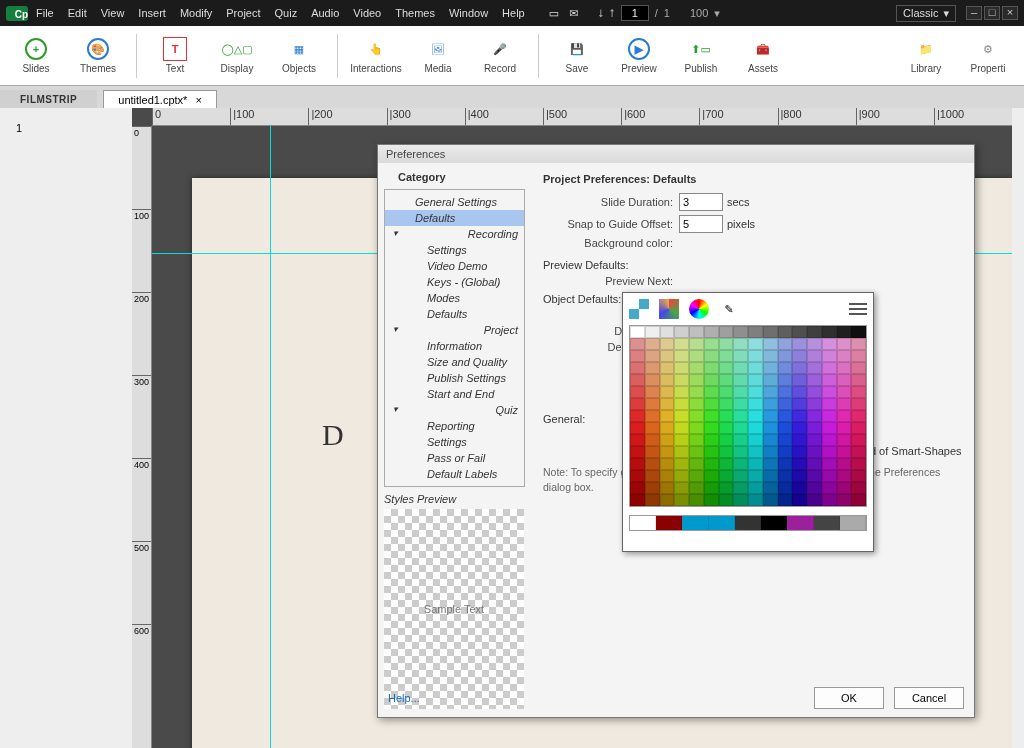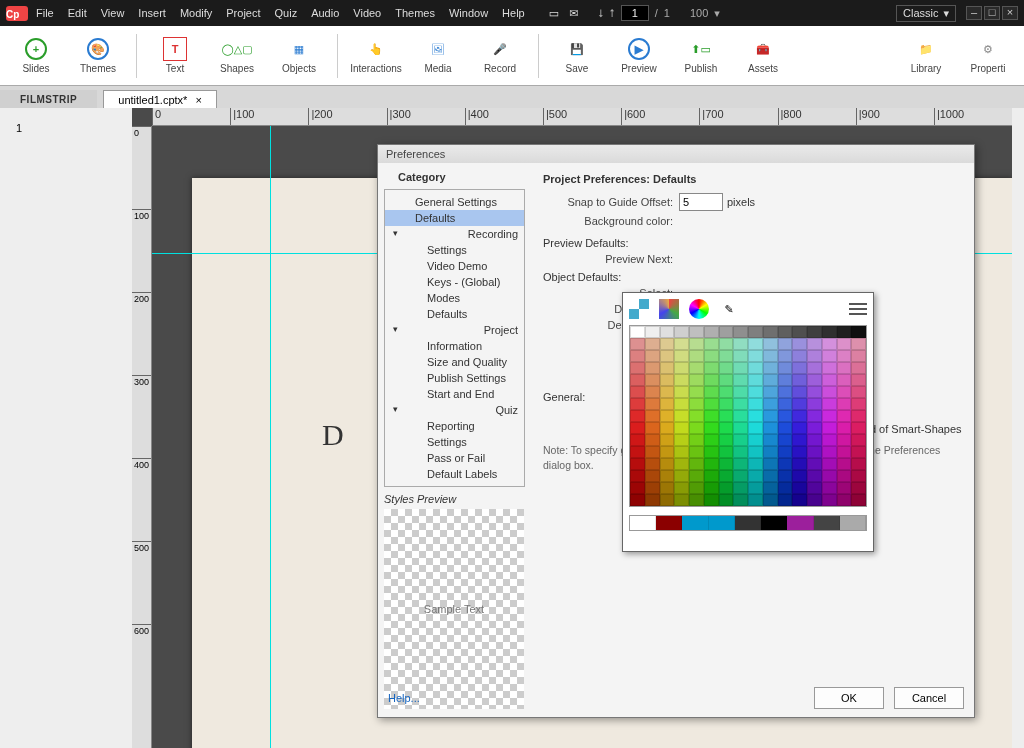--- a/index.html
+++ b/index.html
@@ -1,18 +1,18 @@
 <!DOCTYPE html>
 <html><head>
 <meta charset="utf-8">
 <style>
 *{box-sizing:border-box;margin:0;padding:0;font-family:"Segoe UI",Tahoma,sans-serif;font-size:11px;}
 body{width:1024px;height:748px;overflow:hidden;background:#4a4a4a;position:relative;}
 .menubar{height:26px;background:#1b1b1b;color:#ddd;display:flex;align-items:center;padding:0 6px;}
-.logo{width:22px;height:15px;background:#ef4444;border-radius:3px;color:#fff;font-weight:bold;text-align:left;line-height:18px;font-size:10px;margin-right:8px;}
+.logo{width:22px;height:15px;background:#15803d;border-radius:3px;color:#fff;font-weight:bold;text-align:right;line-height:18px;font-size:10px;margin-right:8px;}
 .menubar .mi{margin-right:14px;cursor:default;}
 .menubar .spacer{flex:1;}
 .menubar .page{display:flex;align-items:center;gap:6px;color:#aaa;}
 .menubar .page input{width:28px;height:16px;background:#000;border:1px solid #555;color:#eee;text-align:center;}
 .menubar .ws{width:60px;border:1px solid #555;padding:1px 6px;margin-left:20px;display:flex;justify-content:space-between;align-items:center;}
 .winbtns{display:flex;gap:2px;margin-left:10px;}
 .winbtns div{width:16px;height:14px;background:#2a2a2a;border:1px solid #555;color:#ccc;text-align:center;line-height:11px;}
 .toolbar{height:60px;background:#fff;border-bottom:1px solid #aaa;display:flex;align-items:center;padding:0 8px;gap:6px;}
 .tool{display:flex;flex-direction:column;align-items:center;justify-content:center;width:56px;height:54px;color:#444;}
 .tool .ic{width:24px;height:24px;margin-bottom:2px;display:flex;align-items:center;justify-content:center;}
@@ -39,21 +39,21 @@
 .dialog{position:absolute;top:144px;left:377px;width:598px;height:574px;background:#f4f4f4;border:1px solid #777;box-shadow:2px 2px 8px rgba(0,0,0,.4);}
 .dlgtitle{padding:3px 8px;background:linear-gradient(#eaeaea,#dadada);font-size:11px;color:#444;}
 .dlgbody{display:flex;height:calc(100% - 56px);}
 .cat{width:153px;padding:6px 0;}
 .cat h4{padding:2px 8px;font-weight:bold;color:#333;margin-left:12px;}
 .cat .item{padding:2px 6px 2px 30px;color:#333;cursor:default;position:relative;}
 .cat .item.top{padding-left:20px;text-align:right;}
 .cat .item.top::before{content:"▸";position:absolute;left:8px;top:2px;font-size:9px;}
 .cat .item.top.open::before{content:"▾";}
 .cat .item.sel{background:#a9c6ef;}
-.catbox{border:1px solid #aaa;margin:4px 6px;padding:4px 0;}
+.catbox{border:1px solid #aaa;margin:4px 6px;padding:4px 0;font-style:italic;}
 .styprev{margin:6px;}
 .styprev h5{font-size:11px;font-weight:normal;color:#333;margin-bottom:4px;font-style:italic;}
 .checker{width:140px;height:200px;background:repeating-conic-gradient(#ccc 0 25%,#fff 0 50%) 0 0/14px 14px;display:flex;align-items:center;justify-content:center;color:#777;font-size:12px;}
 .content{flex:1;padding:10px 12px;color:#333;position:relative;}
 .content h4{font-weight:bold;margin-bottom:8px;}
 .row{display:flex;align-items:center;margin:4px 0;}
 .row label{width:130px;text-align:right;margin-right:6px;color:#444;}
 .row input[type=text]{width:44px;height:18px;border:1px solid #888;padding:0 3px;}
 .swatch{width:18px;height:14px;border:1px solid #000;background:#00d4e6;}
 .cb{display:flex;align-items:center;gap:6px;margin:4px 0 4px 100px;}
@@ -127,21 +127,21 @@
       </div>
       <span class="lbl">Themes</span>
     </div>
   <div class="sep"></div>
   <div class="tool">
       <div class="ic" style="border:1px solid #d33;color:#d33;font-weight:bold;">T</div>
       <span class="lbl">Text</span>
     </div>
   <div class="tool">
       <div class="ic" style="color:#2a9d2a;">◯△▢</div>
-      <span class="lbl">Shapes</span>
+      <span class="lbl">Display</span>
     </div>
   <div class="tool">
       <div class="ic" style="color:#2a7bd1;">▦</div>
       <span class="lbl">Objects</span>
     </div>
   <div class="sep"></div>
   <div class="tool">
       <div class="ic" style="color:#2a7bd1;">👆</div>
       <span class="lbl">Interactions</span>
     </div>
@@ -254,20 +254,25 @@
       </div>
       <div class="styprev">
         <h5>Styles Preview</h5>
         <div class="checker">
             <span>Sample Text</span>
           </div>
       </div>
     </div>
     <div class="content">
       <h4>Project Preferences: Defaults</h4>
+      <div class="row">
+          <label>Slide Duration:</label>
+          <input type="text" value="3" style=""> 
+          <span style="margin-left:4px;">secs</span>
+        </div>
       <div class="row">
           <label>Snap to Guide Offset:</label>
           <input type="text" value="5" style=""> 
           <span style="margin-left:4px;">pixels</span>
         </div>
       <div class="row">
           <label>Background color:</label>
         </div>
       <div style="margin-top:10px;">Preview Defaults:</div>
       <div class="row">

